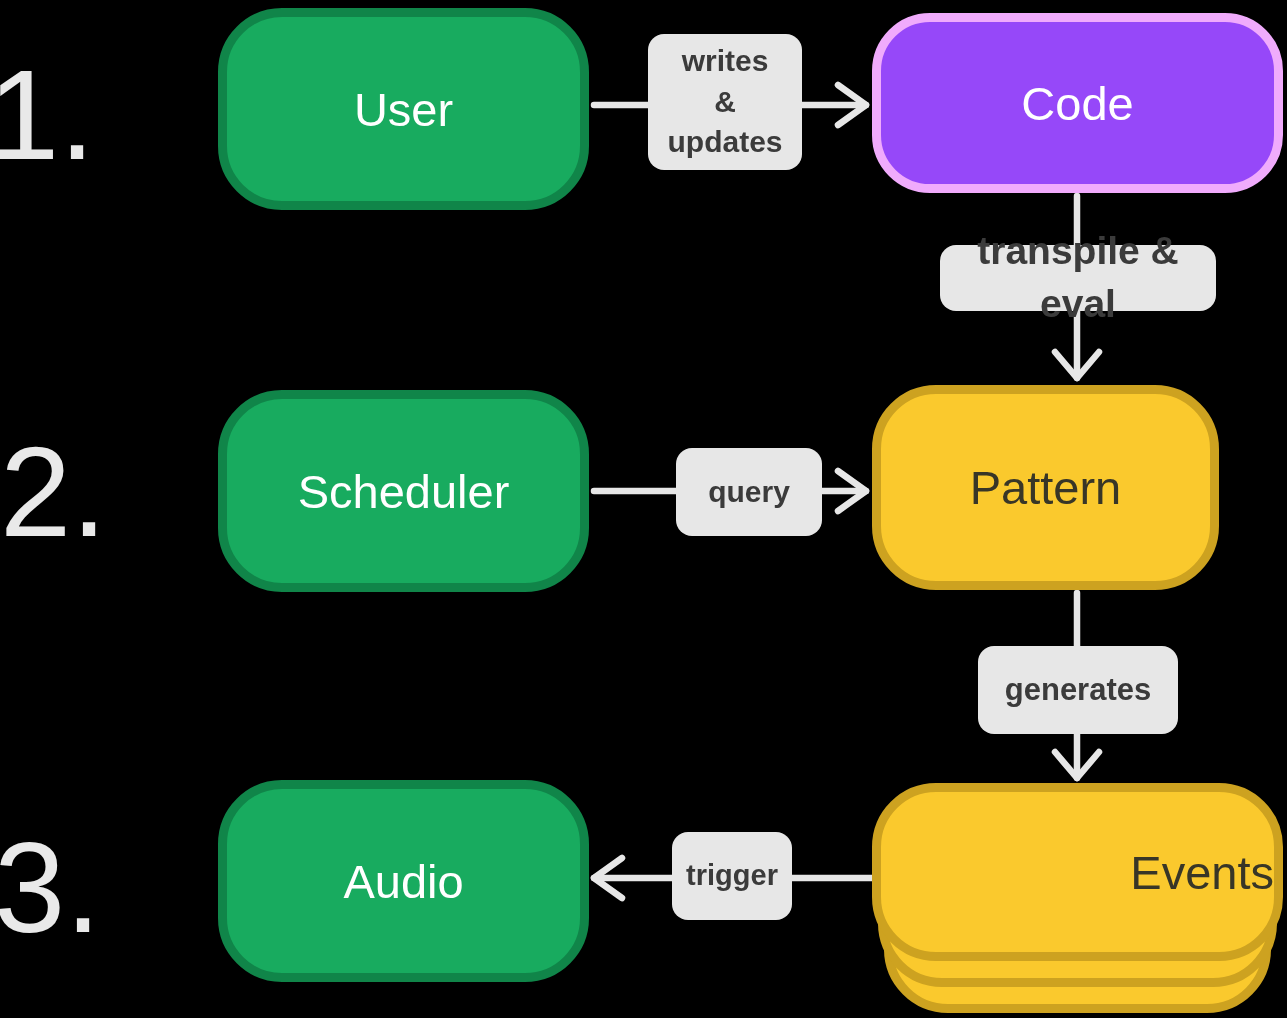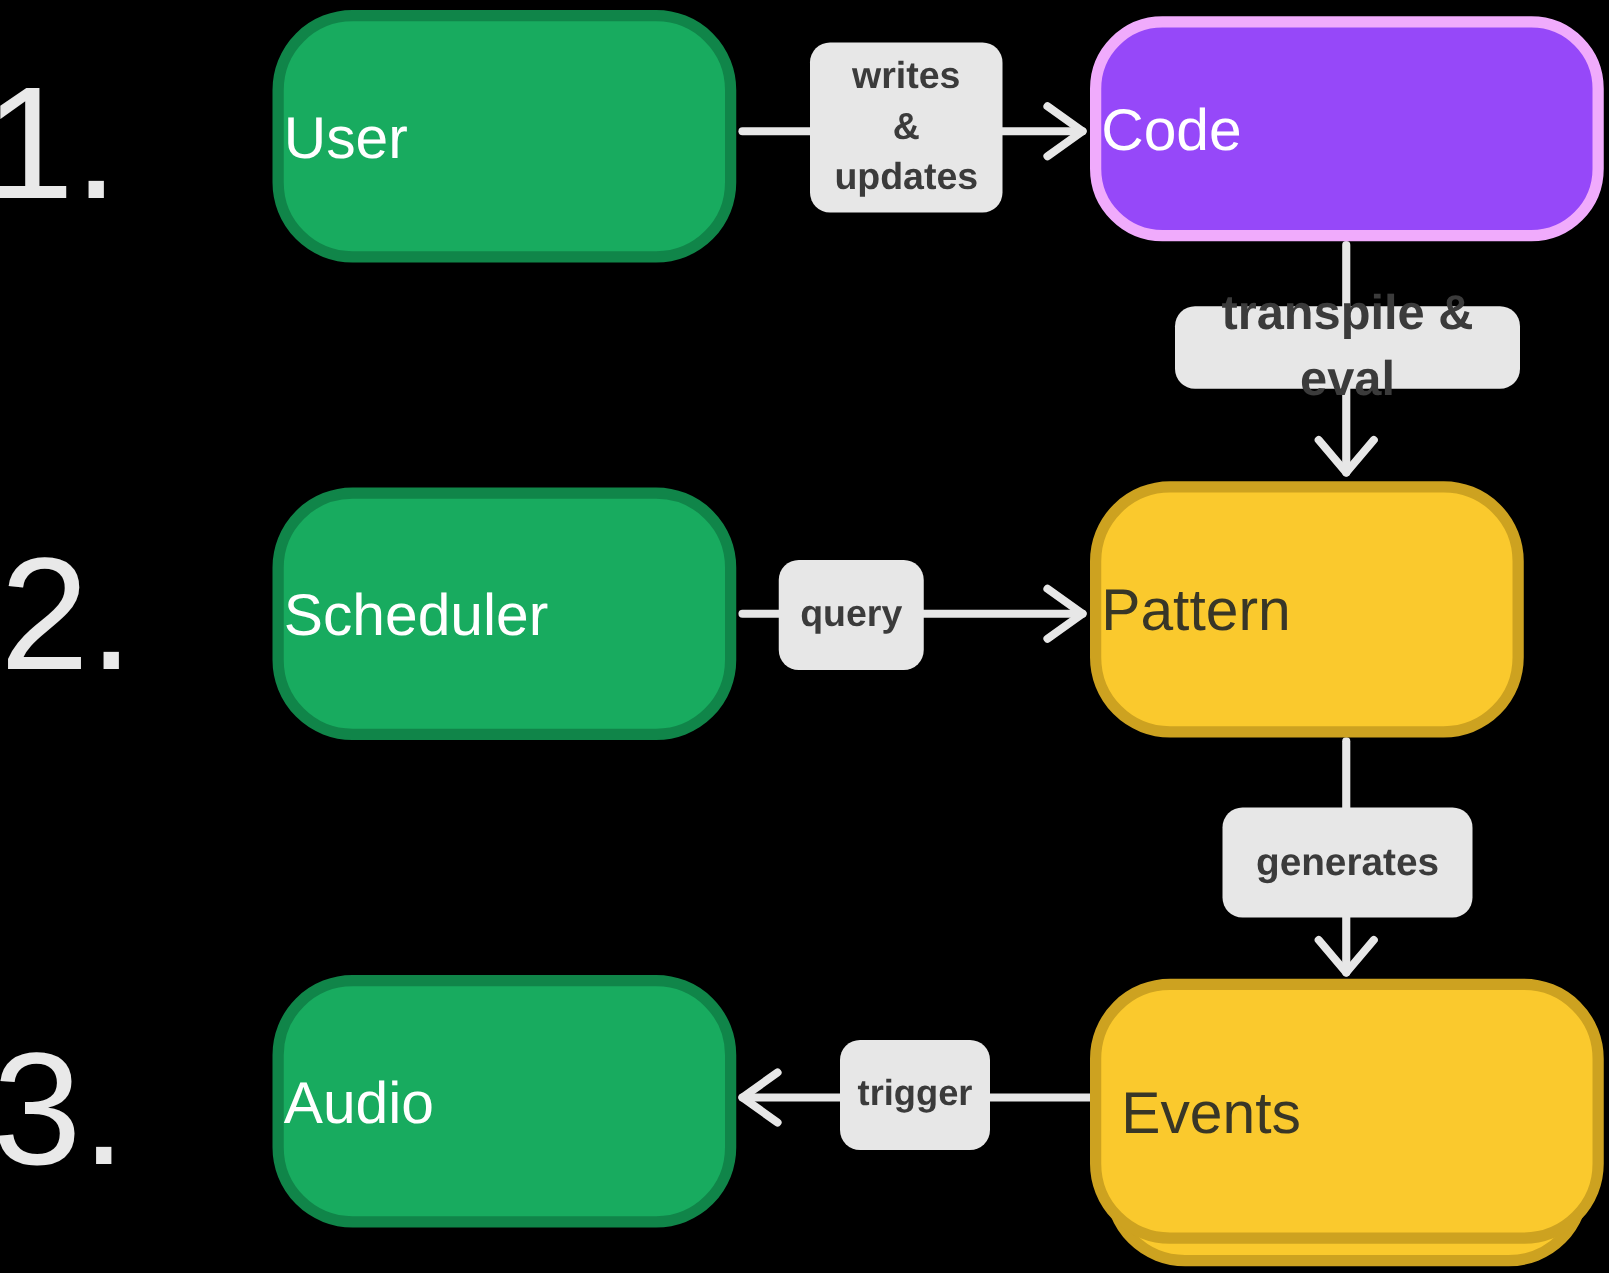--- a/index.html
+++ b/index.html
@@ -35,21 +35,21 @@
     font-size: 128px;
     line-height: 1;
     font-weight: 400;
     white-space: nowrap;
   }
   .node {
     position: absolute;
     box-sizing: border-box;
     display: flex;
     align-items: center;
-    justify-content: flex-start;
+    justify-content: center;
     font-size: 47px;
     font-weight: 400;
     border-radius: 64px;
   }
   .node-green {
     background: #18ab5f;
     border: 9px solid #108549;
     color: #ffffff;
   }
   .node-purple {
@@ -87,22 +87,22 @@
   .events-layer {
     position: absolute;
     box-sizing: border-box;
     border-radius: 64px;
     background: #fac92d;
     border: 9px solid #cda220;
   }
   .events-layer.l3 { left: 12px; top: 52px; width: 387px; height: 178px; }
   .events-layer.l2 { left: 6px;  top: 26px; width: 399px; height: 178px; }
   .events-layer.l1 {
-    left: 0; top: 0; width: 411px; height: 212px;
-    display: flex; align-items: center; justify-content: flex-start;
+    left: 0; top: 0; width: 411px; height: 178px;
+    display: flex; align-items: center; justify-content: flex-end;
     font-size: 47px; color: #383627; padding-left: 16px;
   }
 </style>
 </head>
 <body>
 
 <div class="canvas">
 
   <svg class="arrows" viewBox="0 0 1287 1018">
     <g>
@@ -156,19 +156,19 @@
     <div class="events-layer l2"></div>
     <div class="events-layer l1">
       <span>Events</span>
     </div>
   </div>
 
   <div class="edge-label" style="left:648px; top:34px; width:154px; height:136px;">writes &amp; updates</div>
 
   <div class="edge-label" style="left:940px; top:245px; width:276px; height:66px; font-size:39px;">transpile &amp; eval</div>
 
-  <div class="edge-label" style="left:623px; top:448px; width:116px; height:88px;">query</div>
+  <div class="edge-label" style="left:676px; top:448px; width:146px; height:88px;">query</div>
 
   <div class="edge-label" style="left:978px; top:646px; width:200px; height:88px; font-size:31px;">generates</div>
 
   <div class="edge-label" style="left:672px; top:832px; width:120px; height:88px; font-size:29px;">trigger</div>
 
 </div>
 
 </body></html>

